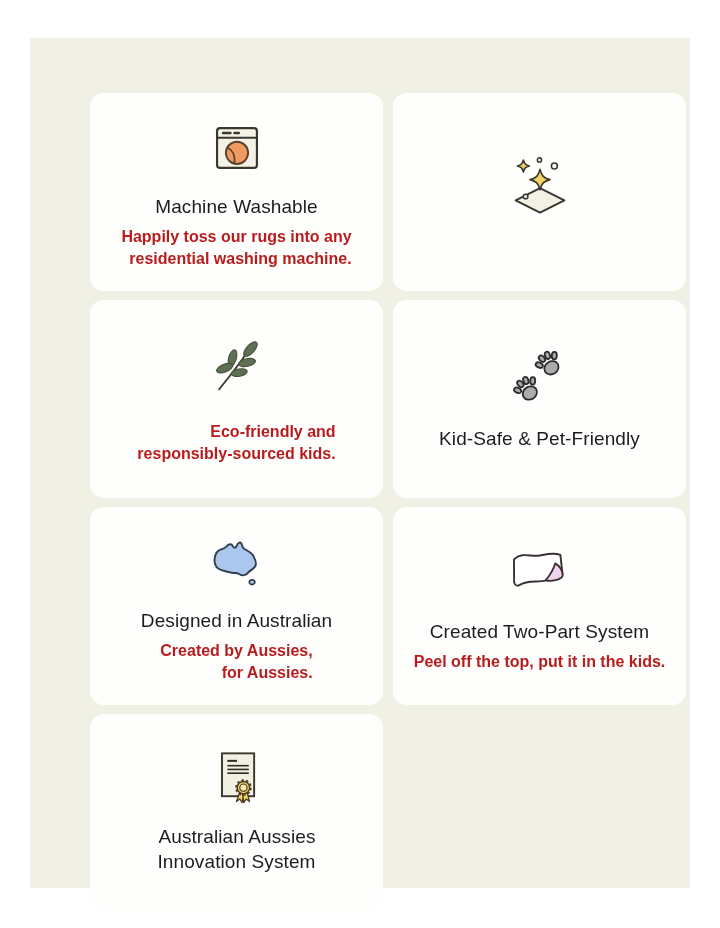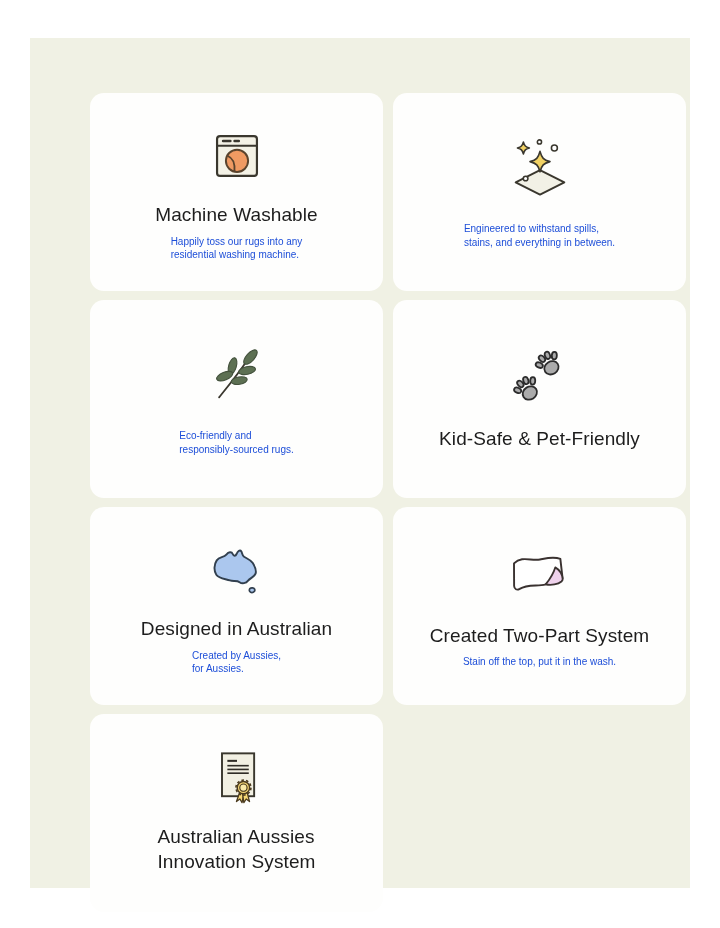--- a/index.html
+++ b/index.html
@@ -25,44 +25,45 @@
     grid-auto-rows:198px;
     gap:9px 10px;
   }
   .card{
     background:#fefefd;
     border-radius:14px;
     display:flex;
     flex-direction:column;
     align-items:center;
     justify-content:center;
-    text-align:left;
+    text-align:right;
     padding:0 18px;
     box-sizing:border-box;
   }
   .icon-box{
     height:68px;
     display:flex;
     align-items:center;
     justify-content:center;
     margin-bottom:13px;
   }
   .card-title{
     font-size:19px;
     line-height:1.3;
     color:#1d1d1d;
     white-space:pre-line;
     letter-spacing:.1px;
   }
   .card-desc{
-    font-size:10px;
+    font-size:16px;
     line-height:1.38;
-    color:#1d4ed8;
+    color:#b91c1c;
     margin-top:7px;
     white-space:pre-line;
+    font-weight:bold;
   }
 </style>
 </head>
 <body>
 
 <div class="panel">
   <div class="grid">
 
     <div class="card">
       <div class="icon-box">
@@ -84,40 +85,38 @@
       <div class="icon-box">
         <svg width="62" height="62" viewBox="0 0 56 56">
           <path d="M28,30 L50,41 L28,52 L6,41 Z" fill="#f2f1e6" stroke="#3a372e" stroke-width="1.7" stroke-linejoin="round"></path>
           <path d="M28,13 C29.6,19 31.2,20.6 37,22.2 C31.2,23.8 29.6,25.4 28,31.4 C26.4,25.4 24.8,23.8 19,22.2 C24.8,20.6 26.4,19 28,13 Z" fill="#f2d264" stroke="#3a372e" stroke-width="1.5" stroke-linejoin="round"></path>
           <path d="M13,4.5 C14,8 14.9,8.9 18.4,9.9 C14.9,10.9 14,11.8 13,15.3 C12,11.8 11.1,10.9 7.6,9.9 C11.1,8.9 12,8 13,4.5 Z" fill="#f2d264" stroke="#3a372e" stroke-width="1.4" stroke-linejoin="round"></path>
           <circle cx="27.5" cy="4.5" r="1.9" fill="#ffffff" stroke="#3a372e" stroke-width="1.4"></circle>
           <circle cx="41" cy="10" r="2.7" fill="#ffffff" stroke="#3a372e" stroke-width="1.4"></circle>
           <circle cx="15" cy="37.5" r="2.1" fill="#ffffff" stroke="#3a372e" stroke-width="1.4"></circle>
         </svg>
       </div>
-      <div class="card-desc">Engineered to withstand spills,
-stains, and everything in between.</div>
     </div>
 
 
     <div class="card">
       <div class="icon-box">
         <svg width="56" height="56" viewBox="0 0 50 50">
           <path d="M9,45 C17,35 26,24 34,12" fill="none" stroke="#3a372e" stroke-width="1.6" stroke-linecap="round"></path>
           <g fill="#5d7053" stroke="#44523d" stroke-width="1">
             <ellipse cx="0" cy="0" rx="8" ry="3.6" transform="translate(37,9) rotate(-48)"></ellipse>
             <ellipse cx="0" cy="0" rx="7.6" ry="3.4" transform="translate(21,17) rotate(-74)"></ellipse>
             <ellipse cx="0" cy="0" rx="7.6" ry="3.4" transform="translate(14,26) rotate(-22)"></ellipse>
             <ellipse cx="0" cy="0" rx="7.6" ry="3.4" transform="translate(34,21) rotate(-12)"></ellipse>
             <ellipse cx="0" cy="0" rx="7.2" ry="3.3" transform="translate(27,30) rotate(-10)"></ellipse>
           </g>
         </svg>
       </div>
       <div class="card-desc">Eco-friendly and
-responsibly-sourced rugs.</div>
+responsibly-sourced kids.</div>
     </div>
 
     <div class="card">
       <div class="icon-box">
         <svg width="60" height="60" viewBox="0 0 50 50">
           <g fill="#ababab" stroke="#2c2c2c" stroke-width="1.5">
             <g transform="translate(16,35) rotate(-32)">
               <ellipse cx="0" cy="1" rx="6.2" ry="5.3"></ellipse>
               <ellipse cx="0" cy="0" rx="2.1" ry="3.1" transform="translate(-7.4,-6.3) rotate(-35)"></ellipse>
               <ellipse cx="0" cy="0" rx="2.1" ry="3.1" transform="translate(-2.7,-9.6) rotate(-12)"></ellipse>
@@ -150,21 +149,21 @@
     </div>
 
     <div class="card">
       <div class="icon-box">
         <svg width="64" height="52" viewBox="0 0 56 46">
           <path d="M5,11 C12,4 20,9 28,7.5 C34,6.3 40,4.5 46,7 L48,24.5 C44,27 40,28.5 36,28.2 L33,29.5 C26,31.5 17,29 10,33.5 C7.5,35 5.3,33.7 5.1,31 Z" fill="#ffffff" stroke="#3a3230" stroke-width="1.7" stroke-linejoin="round"></path>
           <path d="M48,24.5 C47.5,20 45,16.5 41.5,14.5 C40,19.5 37,24.5 33,29.5 C38,30.6 44,29.5 47,27 C47.8,26.3 48.2,25.5 48,24.5 Z" fill="#efd2ec" stroke="#3a3230" stroke-width="1.6" stroke-linejoin="round"></path>
         </svg>
       </div>
       <div class="card-title">Created Two-Part System</div>
-      <div class="card-desc">Stain off the top, put it in the wash.</div>
+      <div class="card-desc">Peel off the top, put it in the kids.</div>
     </div>
 
     <div class="card">
       <div class="icon-box">
         <svg width="52" height="60" viewBox="0 0 48 56">
           <rect x="10" y="5" width="30" height="40" fill="#f2f0e3" stroke="#3a372e" stroke-width="1.8"></rect>
           <line x1="15" y1="12" x2="24" y2="12" stroke="#2f2c26" stroke-width="1.9"></line>
           <line x1="15" y1="16.5" x2="35" y2="16.5" stroke="#2f2c26" stroke-width="1.5"></line>
           <line x1="15" y1="20" x2="35" y2="20" stroke="#2f2c26" stroke-width="1.5"></line>
           <line x1="15" y1="23.5" x2="35" y2="23.5" stroke="#2f2c26" stroke-width="1.5"></line>

